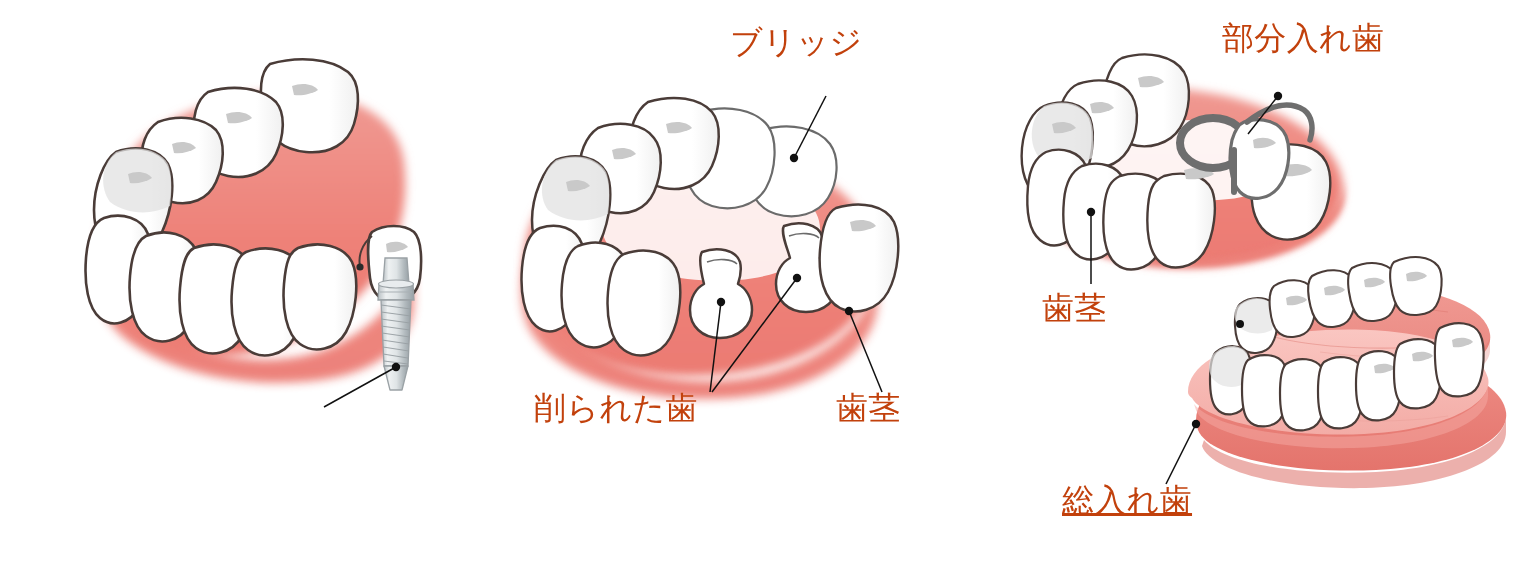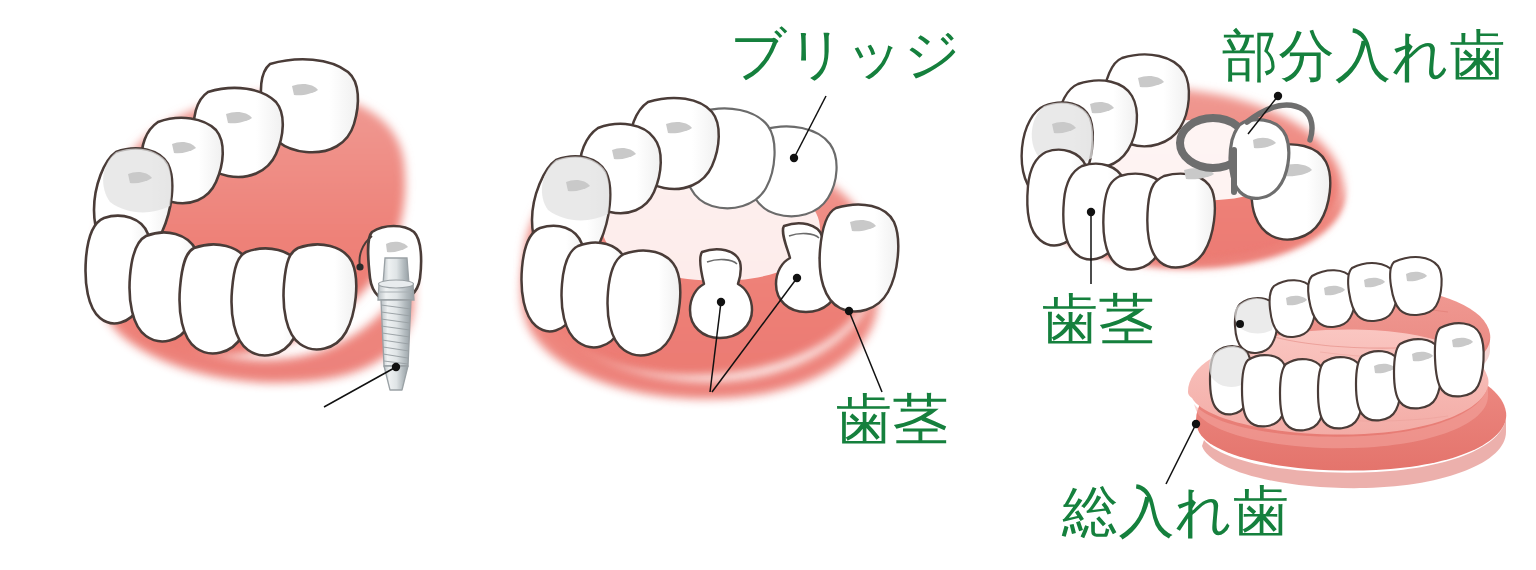--- a/index.html
+++ b/index.html
@@ -5,22 +5,22 @@
   html,body{margin:0;padding:0;background:#ffffff;}
   body{
     width:1536px;height:570px;overflow:hidden;
     font-family:"Liberation Sans","DejaVu Sans",sans-serif;
     background:#ffffff;position:relative;
   }
   #stage{position:absolute;left:0;top:0;width:1536px;height:570px;}
   svg.fig{position:absolute;left:0;top:0;width:1536px;height:570px;overflow:visible;}
   .lbl{
     position:absolute;
-    color:#15803d;
-    font-size:56px;
+    color:#c2410c;
+    font-size:32px;
     line-height:1;
     letter-spacing:0.01em;
     white-space:nowrap;
     font-family:"DejaVu Sans","Liberation Sans",sans-serif;
     font-weight:400;
   }
 </style>
 </head>
 <body>
 
@@ -412,22 +412,23 @@
       <g>
         <line x1="1196" y1="424" x2="1166" y2="484" stroke="#111111" stroke-width="1.5"></line>
         <circle cx="1196" cy="424" r="4.2" fill="#111111"></circle>
       </g>
     </g>
   </svg>
 
 
   <div class="lbl" style="left:730px; top:26px;">ブリッジ</div>
 
+  <div class="lbl" style="left:534px; top:392px;">削られた歯</div>
 
   <div class="lbl" style="left:836px; top:392px;">歯茎</div>
 
-  <div class="lbl" style="left:1222px;top:28px;">部分入れ歯</div>
+  <div class="lbl" style="left:1222px;top:22px;">部分入れ歯</div>
 
   <div class="lbl" style="left:1042px;top:292px;">歯茎</div>
 
-  <div class="lbl" style="left:1062px;top:484px;">総入れ歯</div>
+  <div class="lbl" style="left:1062px;top:484px;text-decoration:underline;">総入れ歯</div>
 
 </div>
 
 </body></html>

